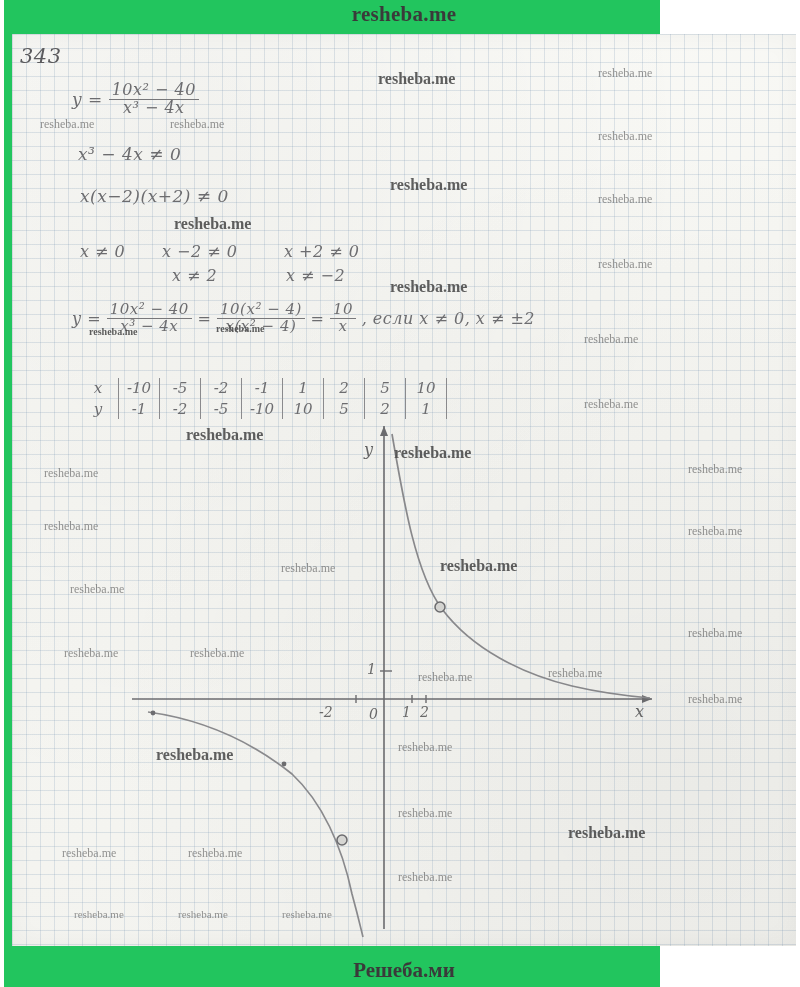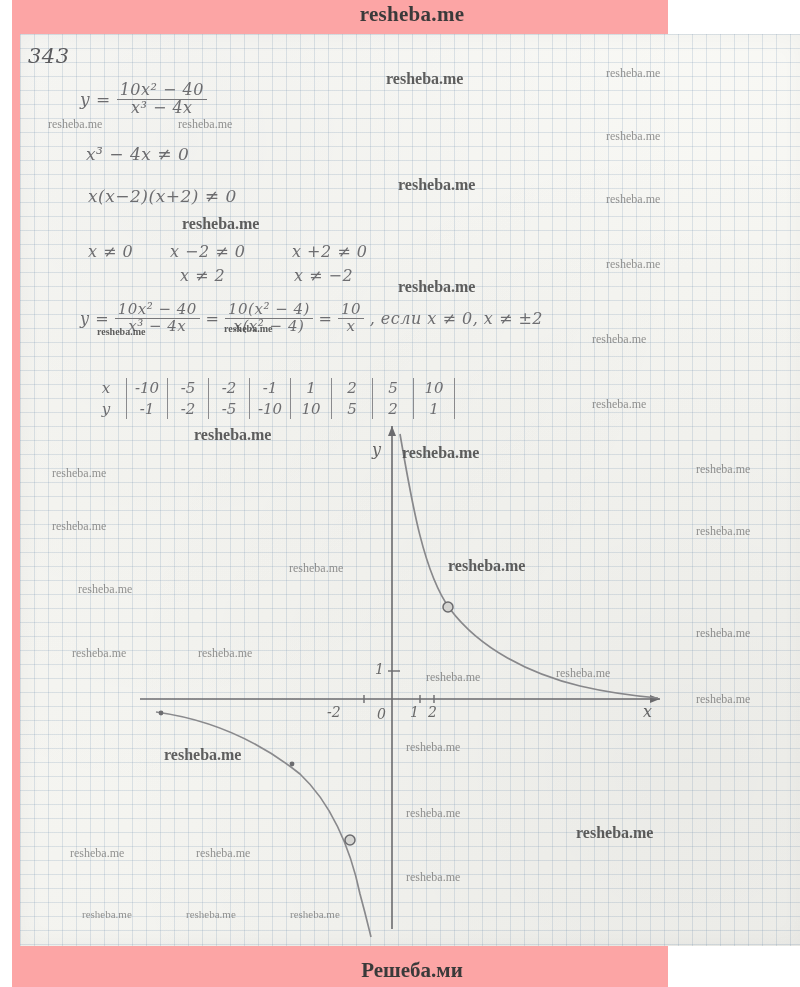--- a/index.html
+++ b/index.html
@@ -9,24 +9,24 @@
   }
   body {
     width: 800px;
     height: 987px;
     position: relative;
     font-family: "Liberation Serif", serif;
     overflow: hidden;
   }
   .page {
     position: absolute;
-    left: 12px; top: 0;
+    left: 4px; top: 0;
     width: 656px;
     height: 987px;
-    background: #fca5a5;
+    background: #22c55e;
   }
   
   .brand-top {
     position: absolute;
     left: 0; top: 2px;
     width: 800px;
     text-align: center;
     font-family: "Liberation Serif", serif;
     font-weight: bold;
     font-size: 21px;

